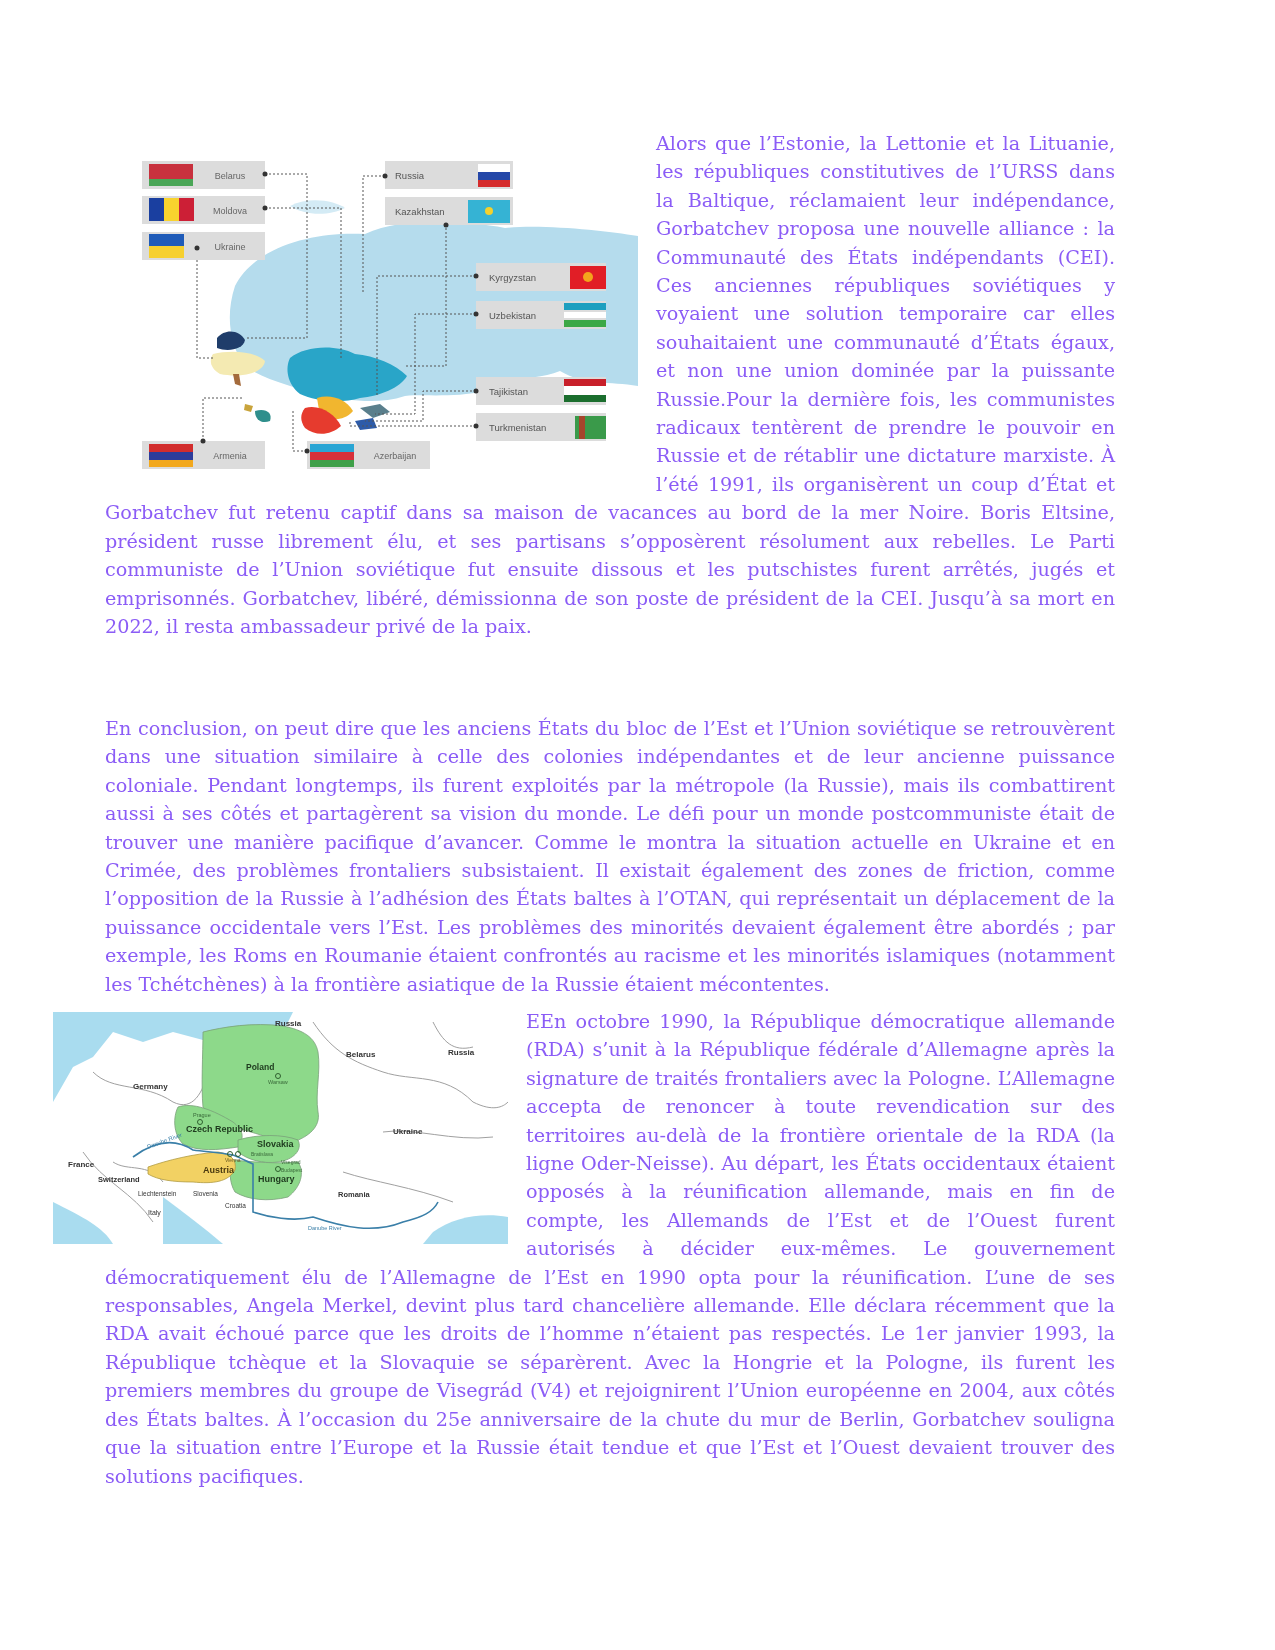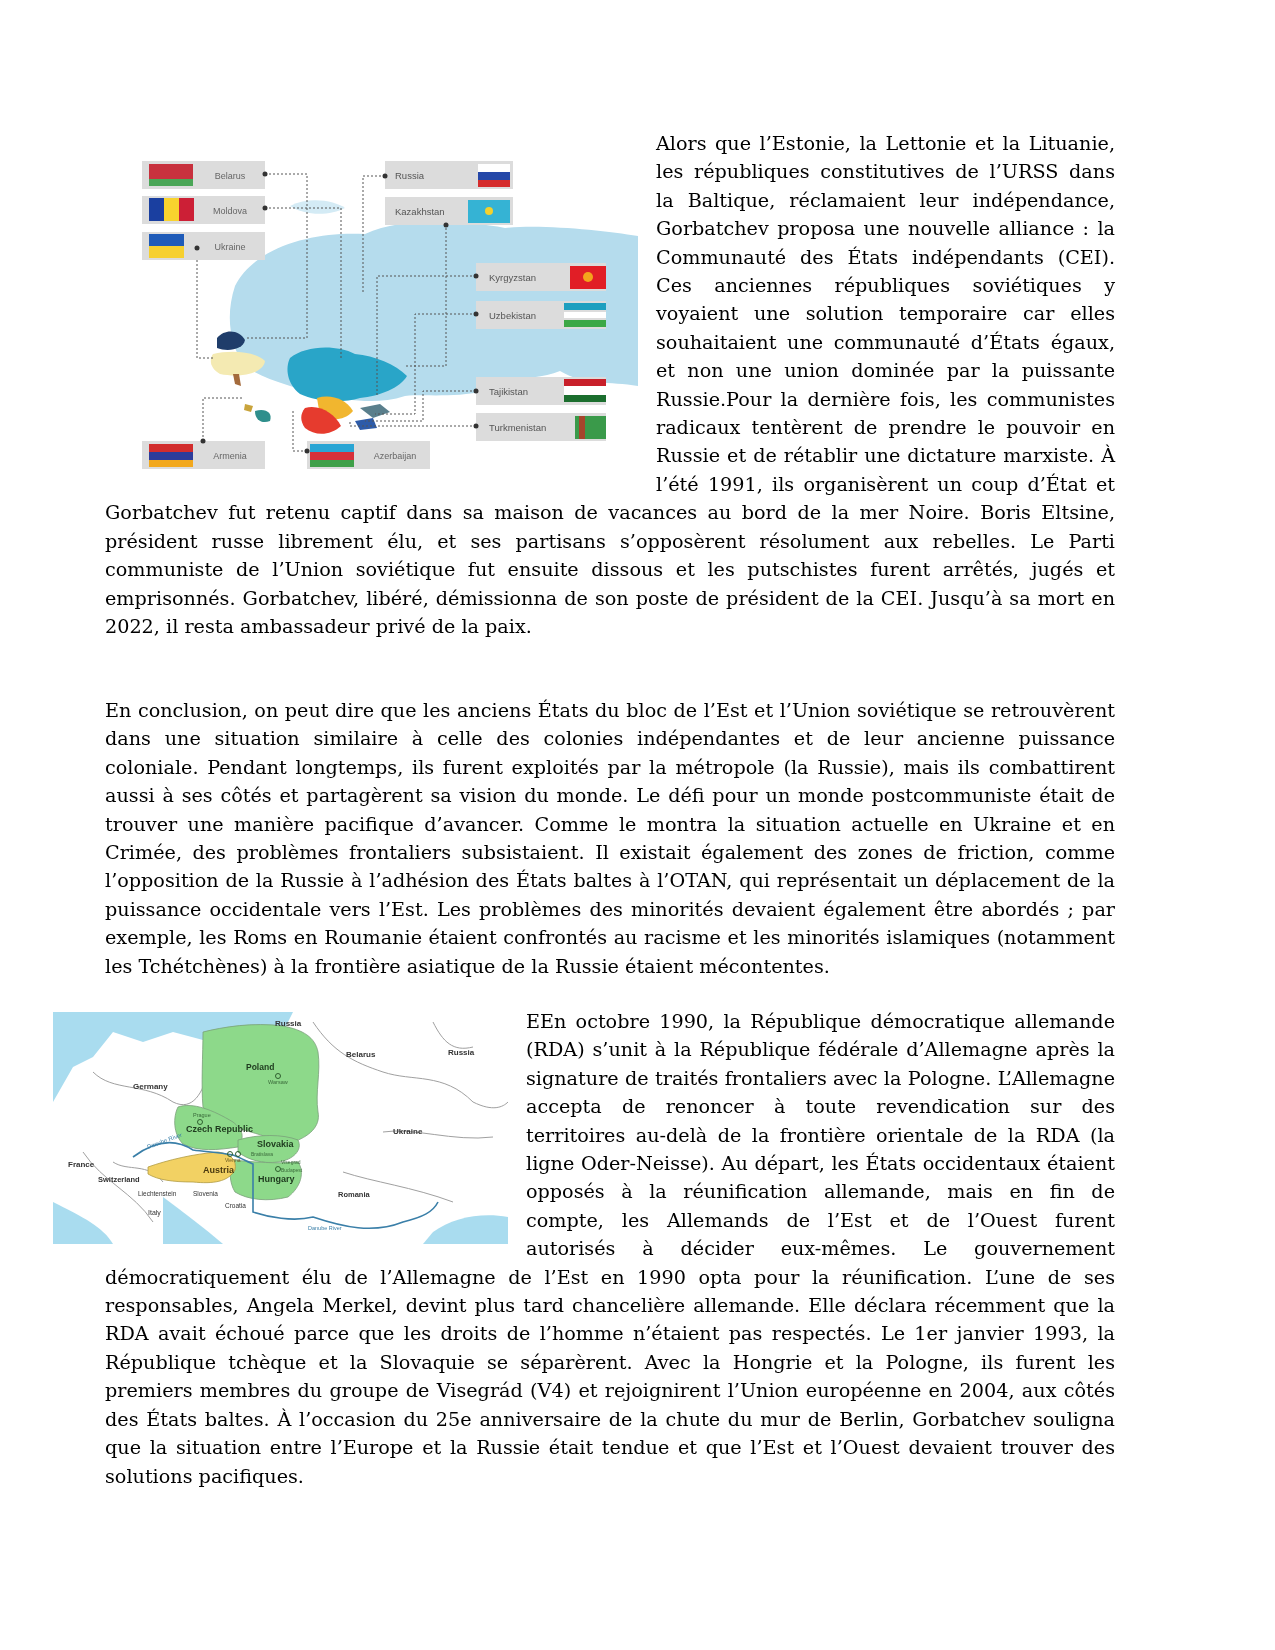--- a/index.html
+++ b/index.html
@@ -2,30 +2,30 @@
 <html><head>
 <meta charset="utf-8">
 <style>
   html, body { margin: 0; padding: 0; background: #ffffff; }
   body { width: 1275px; height: 1650px; position: relative; overflow: hidden; }
   .page { position: absolute; left: 0; top: 0; width: 1275px; height: 1650px; }
   .text {
     font-family: "DejaVu Serif", "Liberation Serif", serif;
     font-size: 19.2px;
     line-height: 28.4px;
-    color: #000000;
+    color: #8b5cf6;
     text-align: justify;
     margin: 0;
   }
   
   .blk1 { position: absolute; left: 105px; top: 130px; width: 1010px; }
   .float-right-map { float: left; width: 533px; height: 350px; margin: 6px 18px 4px 0; position: relative; }
   .p1 { }
   
-  .blk2 { position: absolute; left: 105px; top: 697px; width: 1010px; }
+  .blk2 { position: absolute; left: 105px; top: 715px; width: 1010px; }
   
   .blk3 { position: absolute; left: 105px; top: 1008px; width: 1010px; }
   .float-left-map2 { float: left; width: 455px; height: 232px; margin: 4px 18px 6px -52px; position: relative; }
   svg { display: block; }
   .maplabel { font-family: "Liberation Sans", sans-serif; }
 </style>
 </head>
 <body>
 
 <div class="page">

